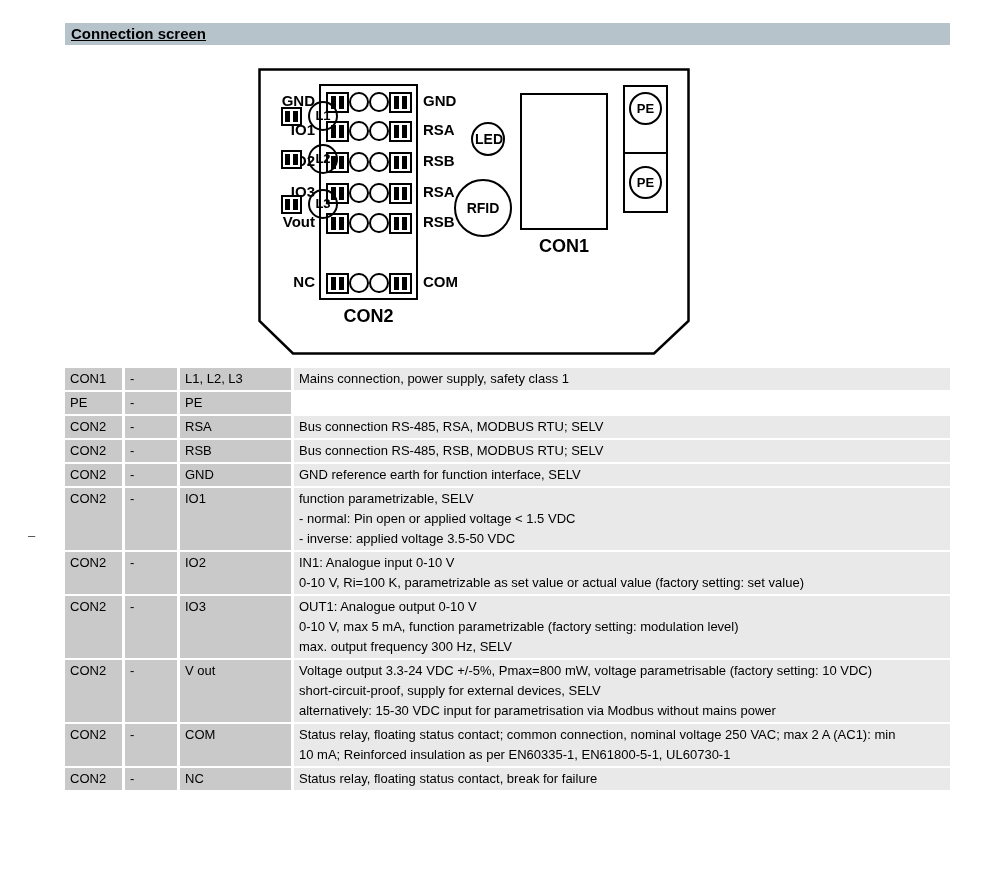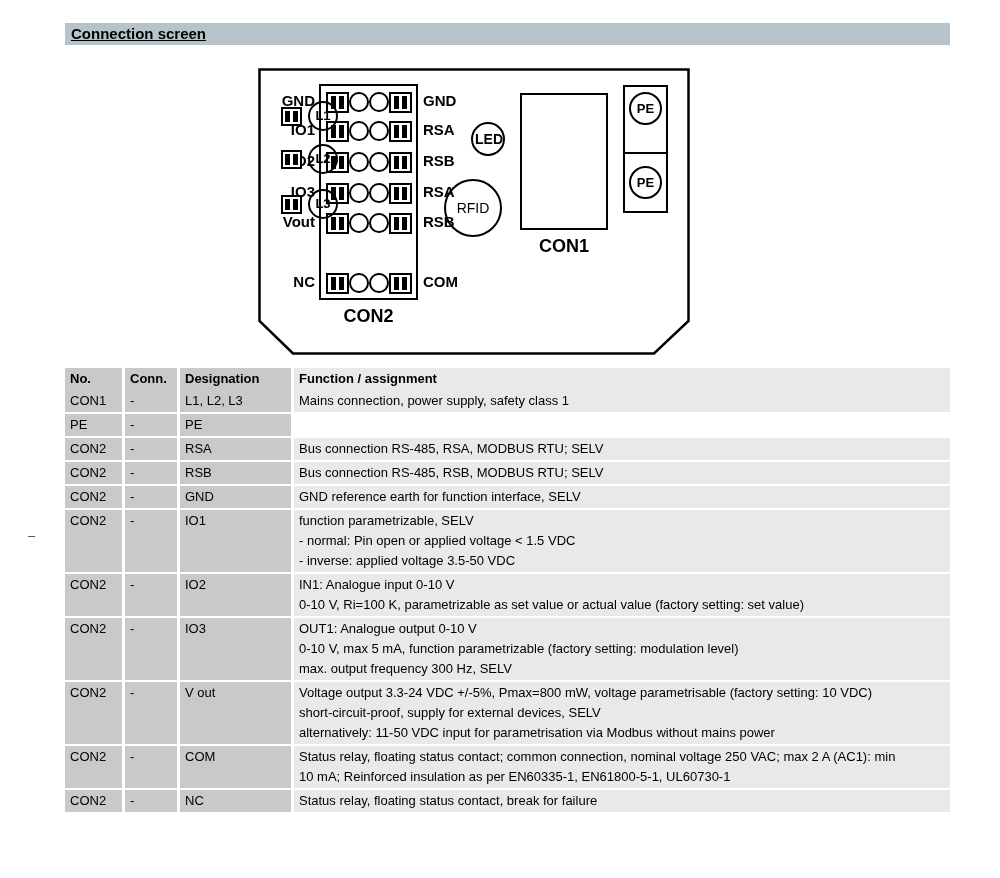--- a/index.html
+++ b/index.html
@@ -51,23 +51,23 @@
   .term i { display:block; width:5px; height:13px; background:var(--line); }
   .circ { width:20px; height:20px; border:2px solid var(--line); border-radius:50%; background:#fff; }
 
   
   .led-circle {
     position:absolute; left:213px; top:54px; width:34px; height:34px;
     border:2px solid var(--line); border-radius:50%;
     font-weight:bold; font-size:14px; text-align:right; line-height:30px;
   }
   .rfid-circle {
-    position:absolute; left:186px; top:111px; width:58px; height:58px;
+    position:absolute; left:196px; top:111px; width:58px; height:58px;
     border:2px solid var(--line); border-radius:50%;
-    font-weight:normal; font-size:14px; text-align:center; line-height:54px;
+    font-weight:bold; font-size:14px; text-align:center; line-height:54px;
   }
 
   
   .con1-box { position:absolute; left:262px; top:25px; width:88px; height:137px; border:2px solid var(--line); background:#fff; }
   .c1row { position:absolute; left:23px; display:flex; align-items:center; gap:6px; }
   .c1row .term { width:21px; height:19px; }
   .c1row .term i { width:5px; height:11px; }
   .lcirc {
     width:30px; height:30px; border:2px solid var(--line); border-radius:50%;
     font-weight:bold; font-size:13px; text-align:center; line-height:26px;
@@ -248,26 +248,20 @@
     <div class="pe-cell top">
       <span class="pe-circ">PE</span>
     </div>
     <div class="pe-cell bottom">
       <span class="pe-circ">PE</span>
     </div>
   </div>
 </div>
 
 <div class="conn-table">
-  <div class="trow thead">
-    <div class="c no">No.</div>
-    <div class="c conn">Conn.</div>
-    <div class="c desig">Designation</div>
-    <div class="c func">Function / assignment</div>
-  </div>
   <div id="table-body">
       <div class="trow">
         <div class="c no">CON1</div>
         <div class="c conn">-</div>
         <div class="c desig">L1, L2, L3</div>
         <div class="c func">
           <div class="fline">Mains connection, power supply, safety class 1</div>
         </div>
       </div>
       <div class="trow">
@@ -328,21 +322,21 @@
           <div class="fline">max. output frequency 300 Hz, SELV</div>
         </div>
       </div>
       <div class="trow">
         <div class="c no">CON2</div>
         <div class="c conn">-</div>
         <div class="c desig">V out</div>
         <div class="c func">
           <div class="fline">Voltage output 3.3-24 VDC +/-5%, Pmax=800 mW, voltage parametrisable (factory setting: 10 VDC)</div>
           <div class="fline">short-circuit-proof, supply for external devices, SELV</div>
-          <div class="fline">alternatively: 11-50 VDC input for parametrisation via Modbus without mains power</div>
+          <div class="fline">alternatively: 15-30 VDC input for parametrisation via Modbus without mains power</div>
         </div>
       </div>
       <div class="trow">
         <div class="c no">CON2</div>
         <div class="c conn">-</div>
         <div class="c desig">COM</div>
         <div class="c func">
           <div class="fline">Status relay, floating status contact; common connection, nominal voltage 250 VAC; max 2 A (AC1): min</div>
           <div class="fline">10 mA; Reinforced insulation as per EN60335-1, EN61800-5-1, UL60730-1</div>
         </div>

